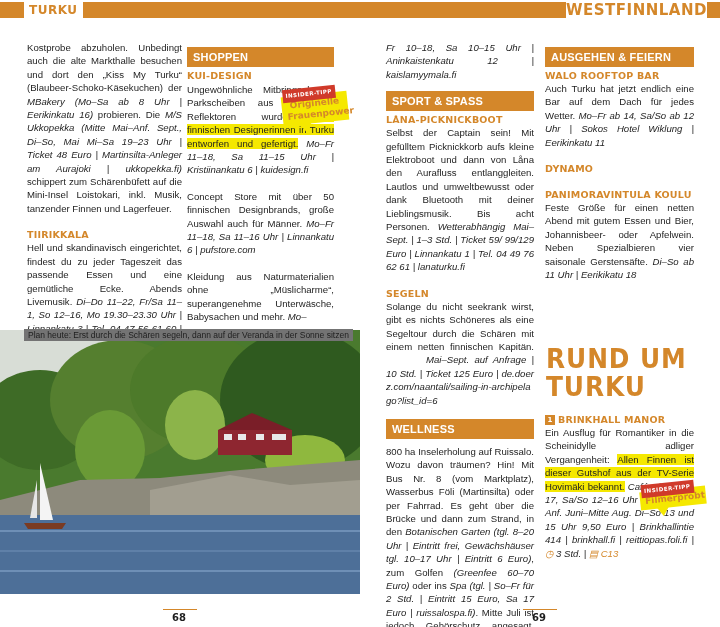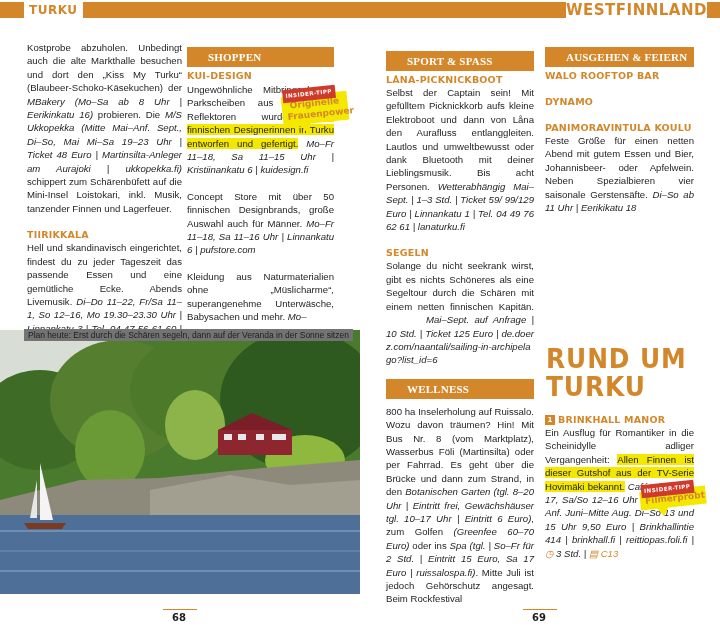--- a/index.html
+++ b/index.html
@@ -14,22 +14,22 @@
     }
     .rh-left { left: 24px; padding: 0 5px; font-size: 12px; }
     .rh-right { left: 566px; padding: 0 0; font-size: 15px; }
 
     .col { position: absolute; font-size: 9.6px; line-height: 13.4px; text-align: justify; }
     .col p { margin: 0; }
     .col i { font-style: italic; }
 
     .section-bar {
       background: #d4872a; color: #ffffff; font-weight: bold;
-      font-family: Liberation Serif, serif; font-size: 11px;
-      height: 20px; line-height: 20px; padding-left: 21px; margin-bottom: 2px;
+      font-family: Liberation Sans, sans-serif; font-size: 11px;
+      height: 20px; line-height: 20px; padding-left: 6px; margin-bottom: 2px;
       letter-spacing: 0.2px;
     }
     .entry-title {
       color: #d4872a; font-weight: bold; font-family: "DejaVu Sans", sans-serif;
       font-size: 9.5px; line-height: 13px; letter-spacing: 0.2px;
     }
     .gap { height: 13px; }
     .hl { background: #f5e800; }
     .meta { color: #8a8a8a; font-style: italic; }
 
@@ -136,20 +136,21 @@
     <rect x="0" y="220" width="360" height="2" fill="#5f80a8"></rect>
     <rect x="0" y="240" width="360" height="2" fill="#6e8fb6"></rect>
     <polygon points="40,133 40,190 53,190" fill="#f4f4f4"></polygon>
     <polygon points="37,150 37,188 30,188" fill="#e6e6e6"></polygon>
     <polygon points="24,193 66,193 62,199 28,199" fill="#7a3b22"></polygon>
   </svg>
 </div>
 <div class="caption">Plan heute: Erst durch die Schären segeln, dann auf der Veranda in der Sonne sitzen</div>
 
 <div class="col" style="left:386px; top:41px; width:148px;">
+  <p><i>Fr 10–18, Sa 10–15 Uhr | Aninkaistenkatu 12 | kaislamyymala.fi</i></p>
   <div style="height:10px;"></div>
   <div class="section-bar">SPORT &amp; SPASS</div>
   <div class="entry-title">LÅNA-PICKNICKBOOT</div>
   <p>
     <span>Selbst der Captain sein! Mit gefülltem Picknickkorb aufs kleine Elektroboot und dann von Låna den Aurafluss entlanggleiten. Lautlos und umweltbewusst oder dank Bluetooth mit deiner Lieblingsmusik. Bis acht Personen. </span><i>Wetterabhängig Mai–Sept. | 1–3 Std. | Ticket 59/ 99/129 Euro | Linnankatu 1 | Tel. 04 49 76 62 61 | lanaturku.fi</i>
   </p>
   <div class="gap"></div>
   <div class="entry-title">SEGELN</div>
   <p>
     <span>Solange du nicht seekrank wirst, gibt es nichts Schöneres als eine Segeltour durch die Schären mit einem netten finnischen Kapitän. </span><i style="word-break:break-all;margin-left:40px;">Mai–Sept. auf Anfrage | 10 Std. | Ticket 125 Euro | de.doerz.com/naantali/sailing-in-archipelago?list_id=6</i>
@@ -158,20 +159,23 @@
   <div class="section-bar">WELLNESS</div>
   <div style="height:4px;"></div>
   <p>
     <span>800 ha Inselerholung auf Ruissalo. Wozu davon träumen? Hin! Mit Bus Nr. 8 (vom Marktplatz), Wasserbus Föli (Martinsilta) oder per Fahrrad. Es geht über die Brücke und dann zum Strand, in den </span><i>Botanischen Garten (tgl. 8–20 Uhr | Eintritt frei, Gewächshäuser tgl. 10–17 Uhr | Eintritt 6 Euro)</i><span>, zum Golfen </span><i>(Greenfee 60–70 Euro)</i><span> oder ins </span><i>Spa (tgl. | So–Fr für 2 Std. | Eintritt 15 Euro, Sa 17 Euro | ruissalospa.fi)</i><span>. Mitte Juli ist jedoch Gehörschutz angesagt. Beim Rockfestival </span>
   </p>
 </div>
 
 <div class="col" style="left:545px; top:47px; width:149px;">
   <div class="section-bar">AUSGEHEN &amp; FEIERN</div>
   <div class="entry-title">WALO ROOFTOP BAR</div>
+  <p>
+    <span>Auch Turku hat jetzt endlich eine Bar auf dem Dach für jedes Wetter. </span><i>Mo–Fr ab 14, Sa/So ab 12 Uhr | Sokos Hotel Wiklung | Eerikinkatu 11</i>
+  </p>
   <div class="gap"></div>
   <div class="entry-title">DYNAMO</div>
   <div class="gap"></div>
   <div class="entry-title">PANIMORAVINTULA KOULU</div>
   <p>
     <span>Feste Größe für einen netten Abend mit gutem Essen und Bier, Johannisbeer- oder Apfelwein. Neben Spezialbieren vier saisonale Gerstensäfte. </span><i>Di–So ab 11 Uhr | Eerikikatu 18</i>
   </p>
 </div>
 
 <div class="big-title">

